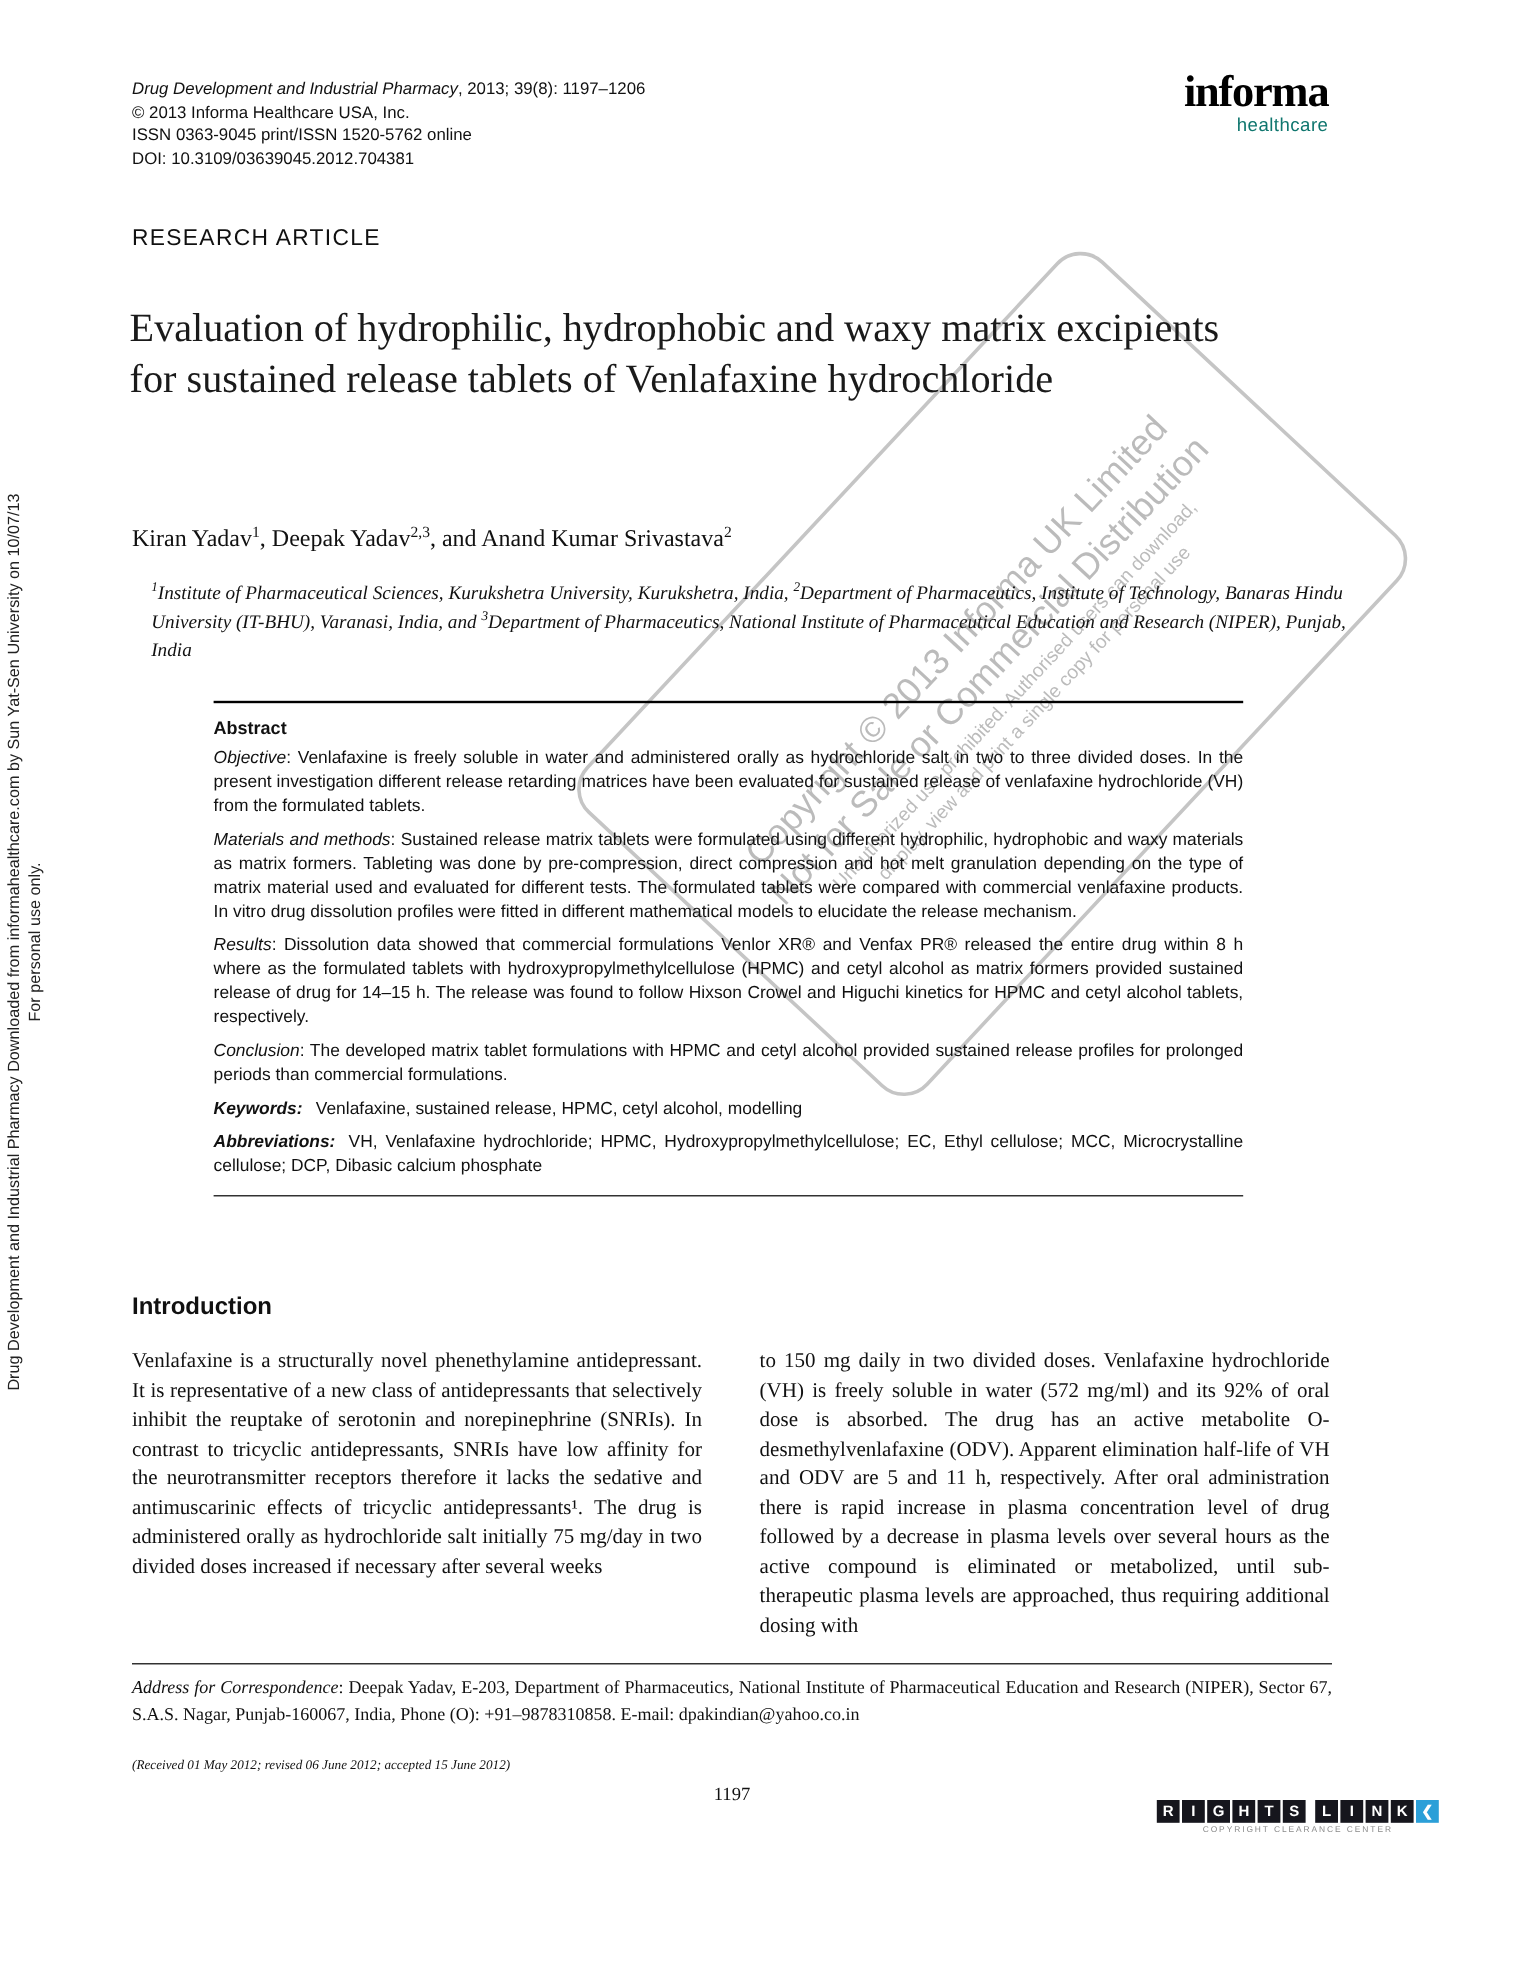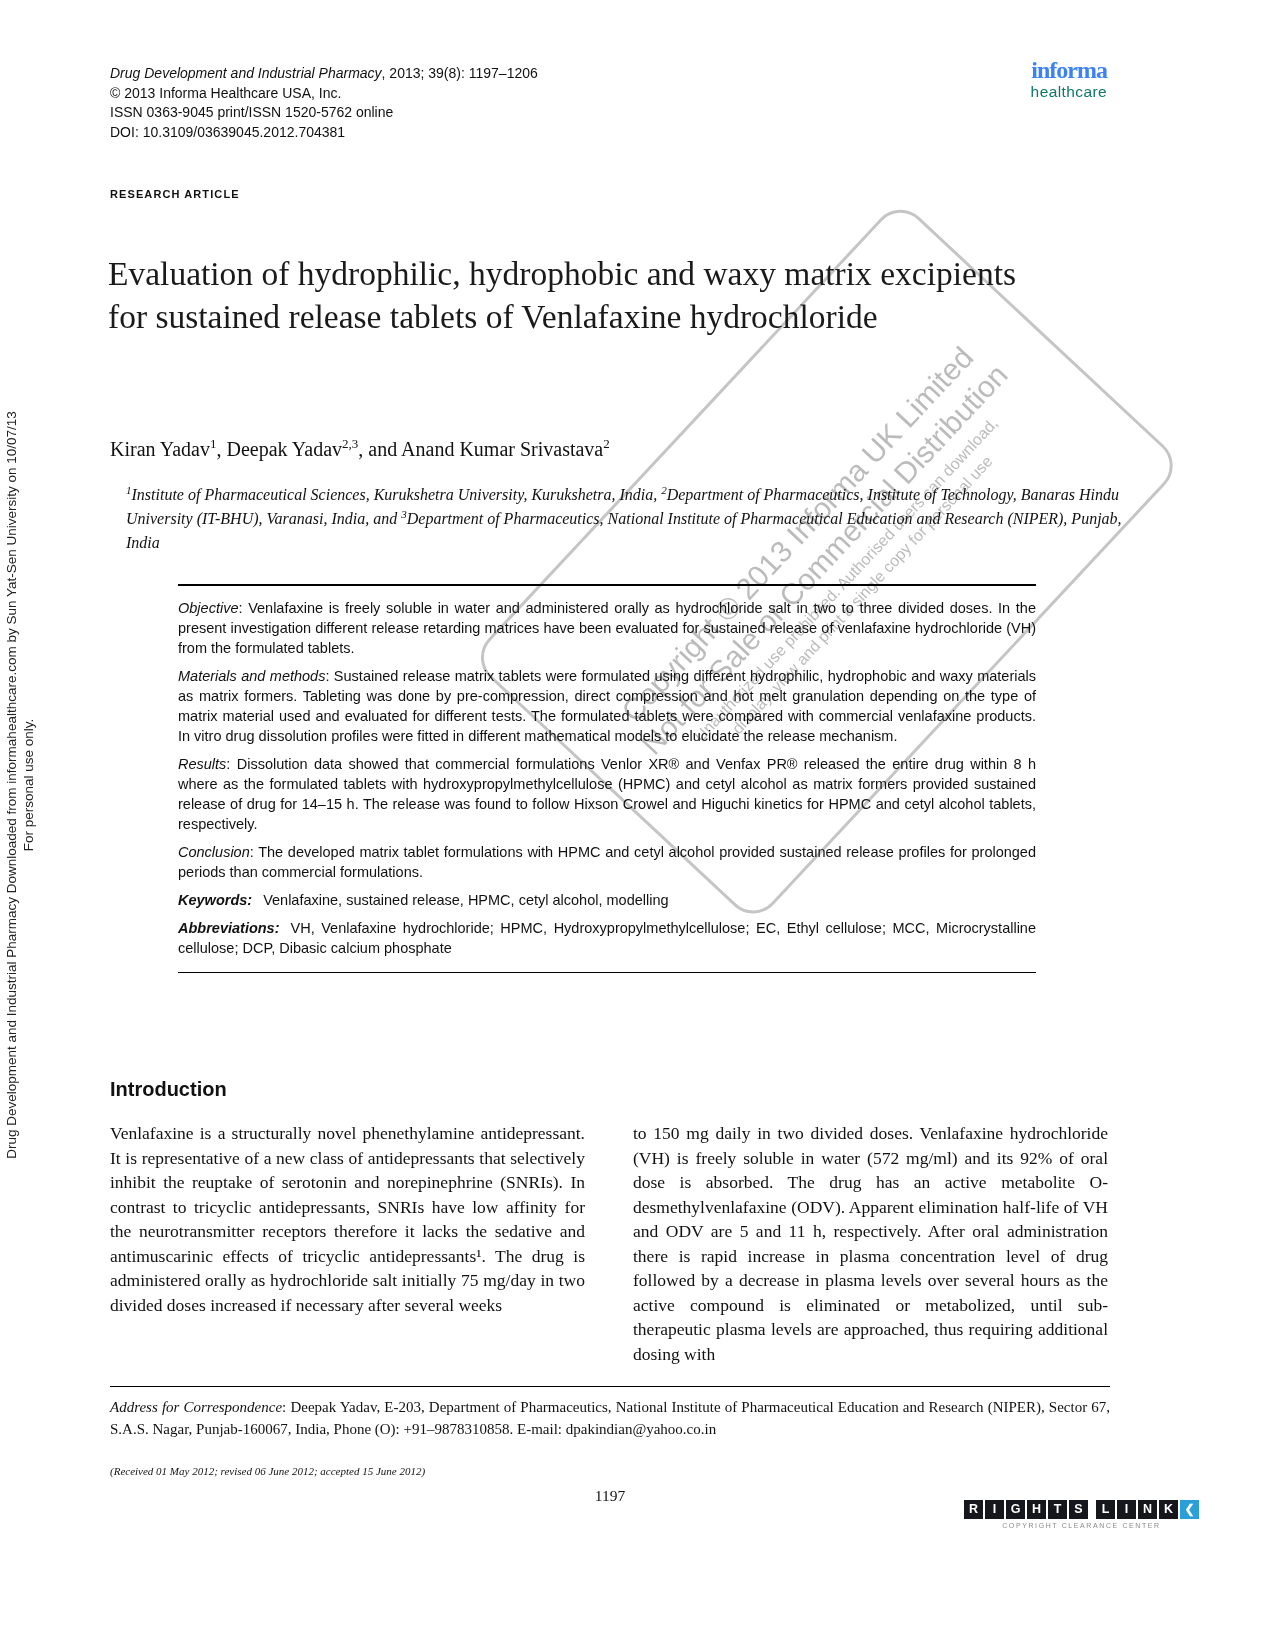--- a/index.html
+++ b/index.html
@@ -27,24 +27,24 @@
   
   .side-note {
     position:absolute; left:-395px; top:768px; width:830px;
     transform:rotate(-90deg); transform-origin:center;
     text-align:center; font:13.5px/17px "Liberation Sans", sans-serif; color:#222;
   }
 
   
   .header-info { position:absolute; left:110px; top:64px; font:14px/19.5px "Liberation Sans", sans-serif; color:#111; }
   .logo { position:absolute; right:168px; top:58px; text-align:right; }
-  .logo-main { font-family:"Liberation Serif", serif; font-weight:700; font-size:24px; line-height:1; letter-spacing:-1px; color:#3b82f6; }
+  .logo-main { font-family:"Liberation Serif", serif; font-weight:700; font-size:37px; line-height:1; letter-spacing:-1px; color:#000000; }
   .logo-sub  { font-family:"Liberation Sans", sans-serif; font-size:15.5px; letter-spacing:.4px; color:#0f766e; margin-top:1px; }
 
-  .article-type { position:absolute; left:110px; top:188px; font-family:"Liberation Sans", sans-serif; font-weight:700; font-size:11px; letter-spacing:1.1px; }
+  .article-type { position:absolute; left:110px; top:188px; font-family:"Liberation Sans", sans-serif; font-weight:400; font-size:19px; letter-spacing:1.1px; }
 
   .title { position:absolute; left:108px; top:252px; width:935px; margin:0;
            font-weight:400; font-size:33.5px; line-height:1.29; color:#1a1a1a; }
 
   .authors { position:absolute; left:110px; top:438px; font-size:20px; }
   .authors sup { font-size:13px; }
 
   .affiliations { position:absolute; left:126px; top:483px; width:1005px;
                   font-style:italic; font-size:16px; line-height:1.5; }
   .affiliations sup { font-size:11px; }
@@ -120,20 +120,21 @@
   <div class="article-type">RESEARCH ARTICLE</div>
 
   <h1 class="title">Evaluation of hydrophilic, hydrophobic and waxy matrix excipients for sustained release tablets of Venlafaxine hydrochloride</h1>
 
   <div class="authors"><span>Kiran Yadav</span><sup>1</sup><span>, Deepak Yadav</span><sup>2,3</sup><span>, and Anand Kumar Srivastava</span><sup>2</sup></div>
 
   <div class="affiliations"><sup>1</sup><span>Institute of Pharmaceutical Sciences, Kurukshetra University, Kurukshetra, India, </span><sup>2</sup><span>Department of Pharmaceutics, Institute of Technology, Banaras Hindu University (IT-BHU), Varanasi, India, and </span><sup>3</sup><span>Department of Pharmaceutics, National Institute of Pharmaceutical Education and Research (NIPER), Punjab, India</span></div>
 
   <section class="abstract">
     <div class="rule"></div>
+    <h2 class="abs-title">Abstract</h2>
     <p class="abs-p"><span class="it">Objective</span><span>: Venlafaxine is freely soluble in water and administered orally as hydrochloride salt in two to three divided doses. In the present investigation different release retarding matrices have been evaluated for sustained release of venlafaxine hydrochloride (VH) from the formulated tablets.</span></p>
     <p class="abs-p"><span class="it">Materials and methods</span><span>: Sustained release matrix tablets were formulated using different hydrophilic, hydrophobic and waxy materials as matrix formers. Tableting was done by pre-compression, direct compression and hot melt granulation depending on the type of matrix material used and evaluated for different tests. The formulated tablets were compared with commercial venlafaxine products. In vitro drug dissolution profiles were fitted in different mathematical models to elucidate the release mechanism.</span></p>
     <p class="abs-p"><span class="it">Results</span><span>: Dissolution data showed that commercial formulations Venlor XR® and Venfax PR® released the entire drug within 8 h where as the formulated tablets with hydroxypropylmethylcellulose (HPMC) and cetyl alcohol as matrix formers provided sustained release of drug for 14–15 h. The release was found to follow Hixson Crowel and Higuchi kinetics for HPMC and cetyl alcohol tablets, respectively.</span></p>
     <p class="abs-p"><span class="it">Conclusion</span><span>: The developed matrix tablet formulations with HPMC and cetyl alcohol provided sustained release profiles for prolonged periods than commercial formulations.</span></p>
     <p class="abs-p kw"><span class="b">Keywords:</span><span>Venlafaxine, sustained release, HPMC, cetyl alcohol, modelling</span></p>
     <p class="abs-p kw"><span class="b">Abbreviations:</span><span>VH, Venlafaxine hydrochloride; HPMC, Hydroxypropylmethylcellulose; EC, Ethyl cellulose; MCC, Microcrystalline cellulose; DCP, Dibasic calcium phosphate</span></p>
     <div class="rule rule-bottom"></div>
   </section>
 
   <section class="intro">

